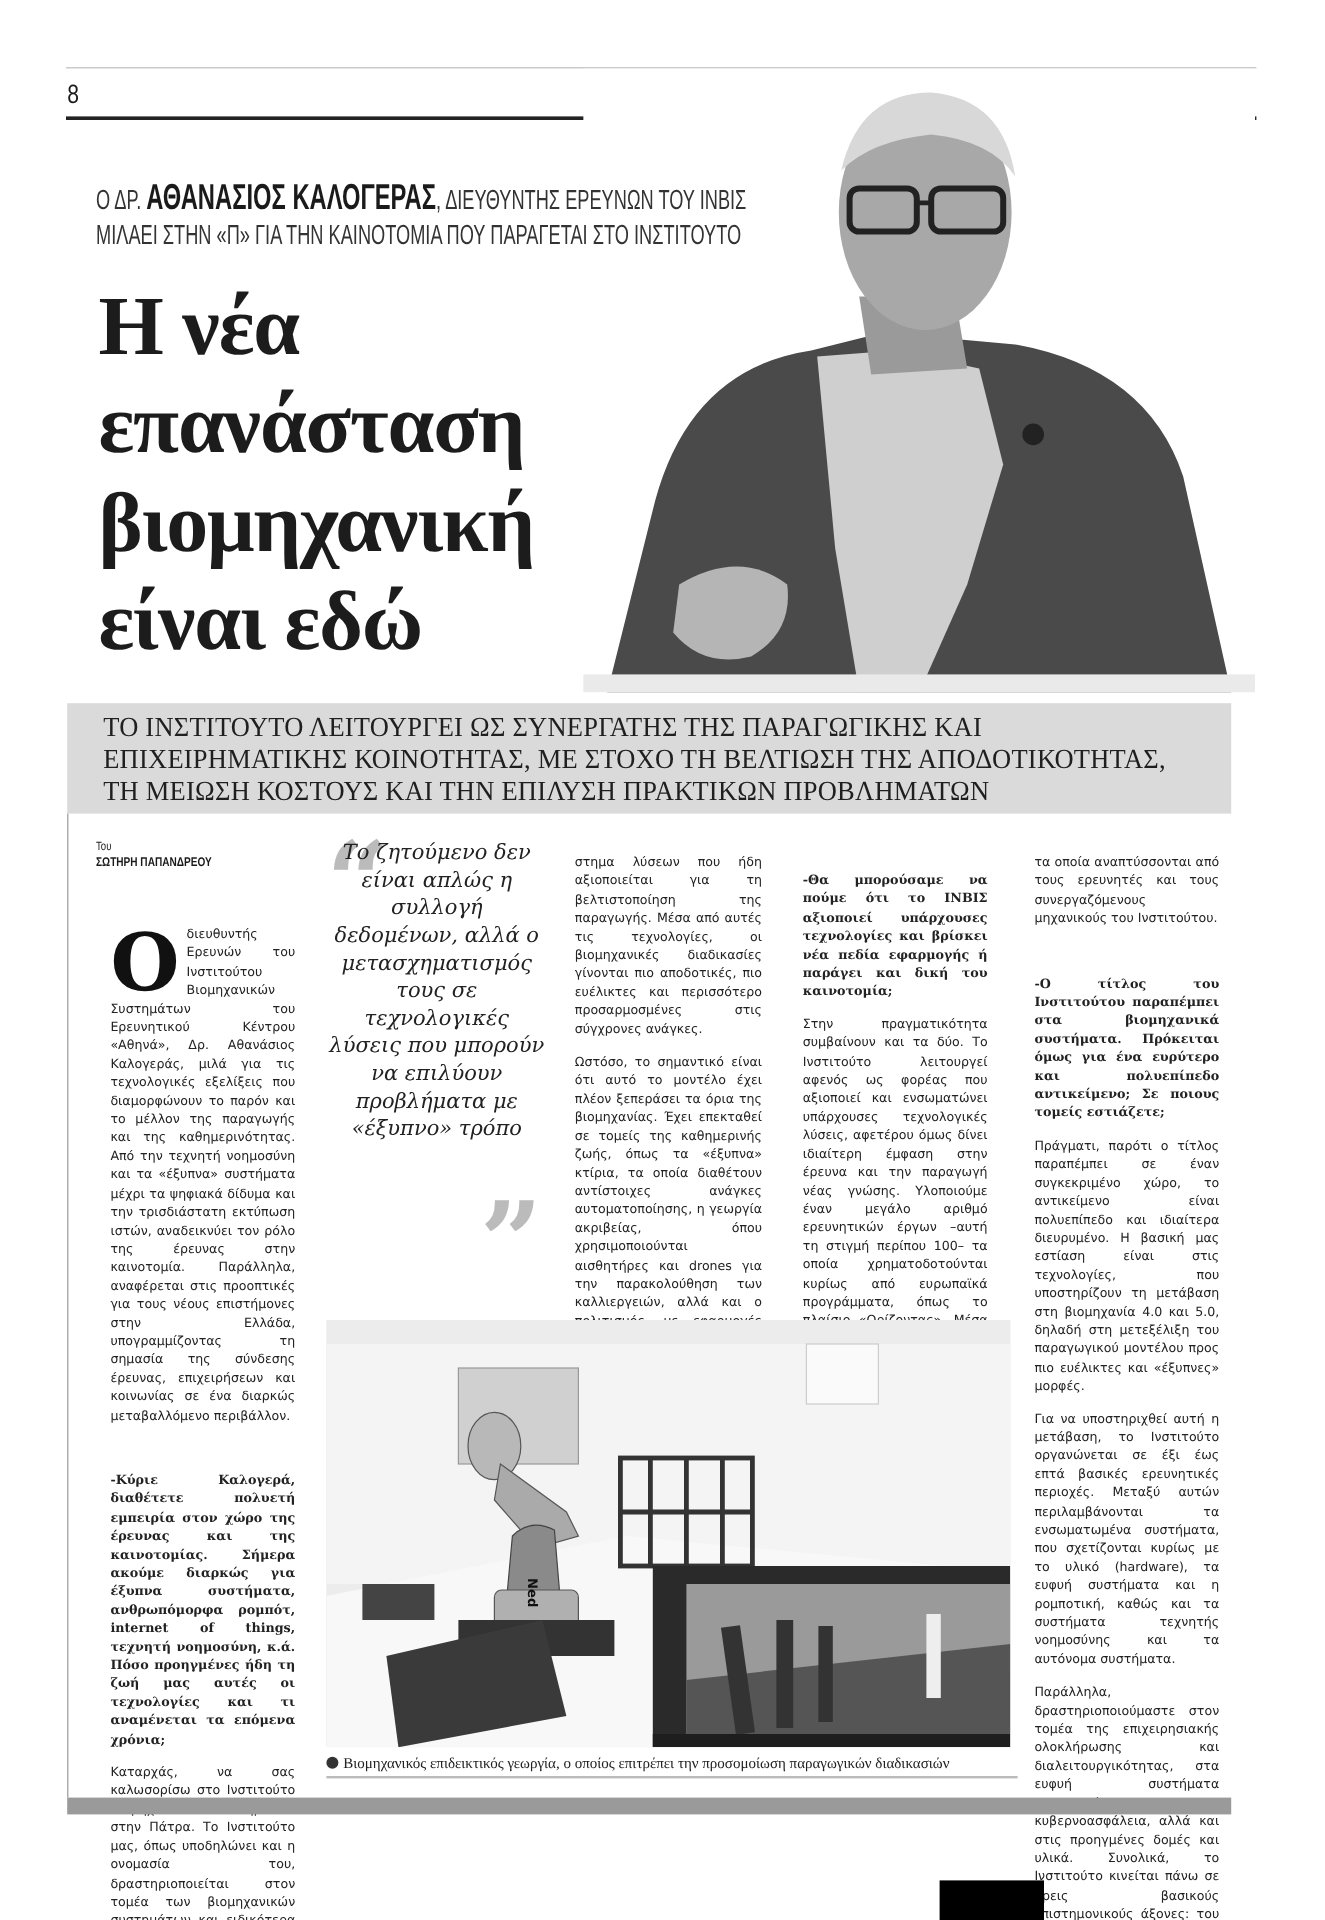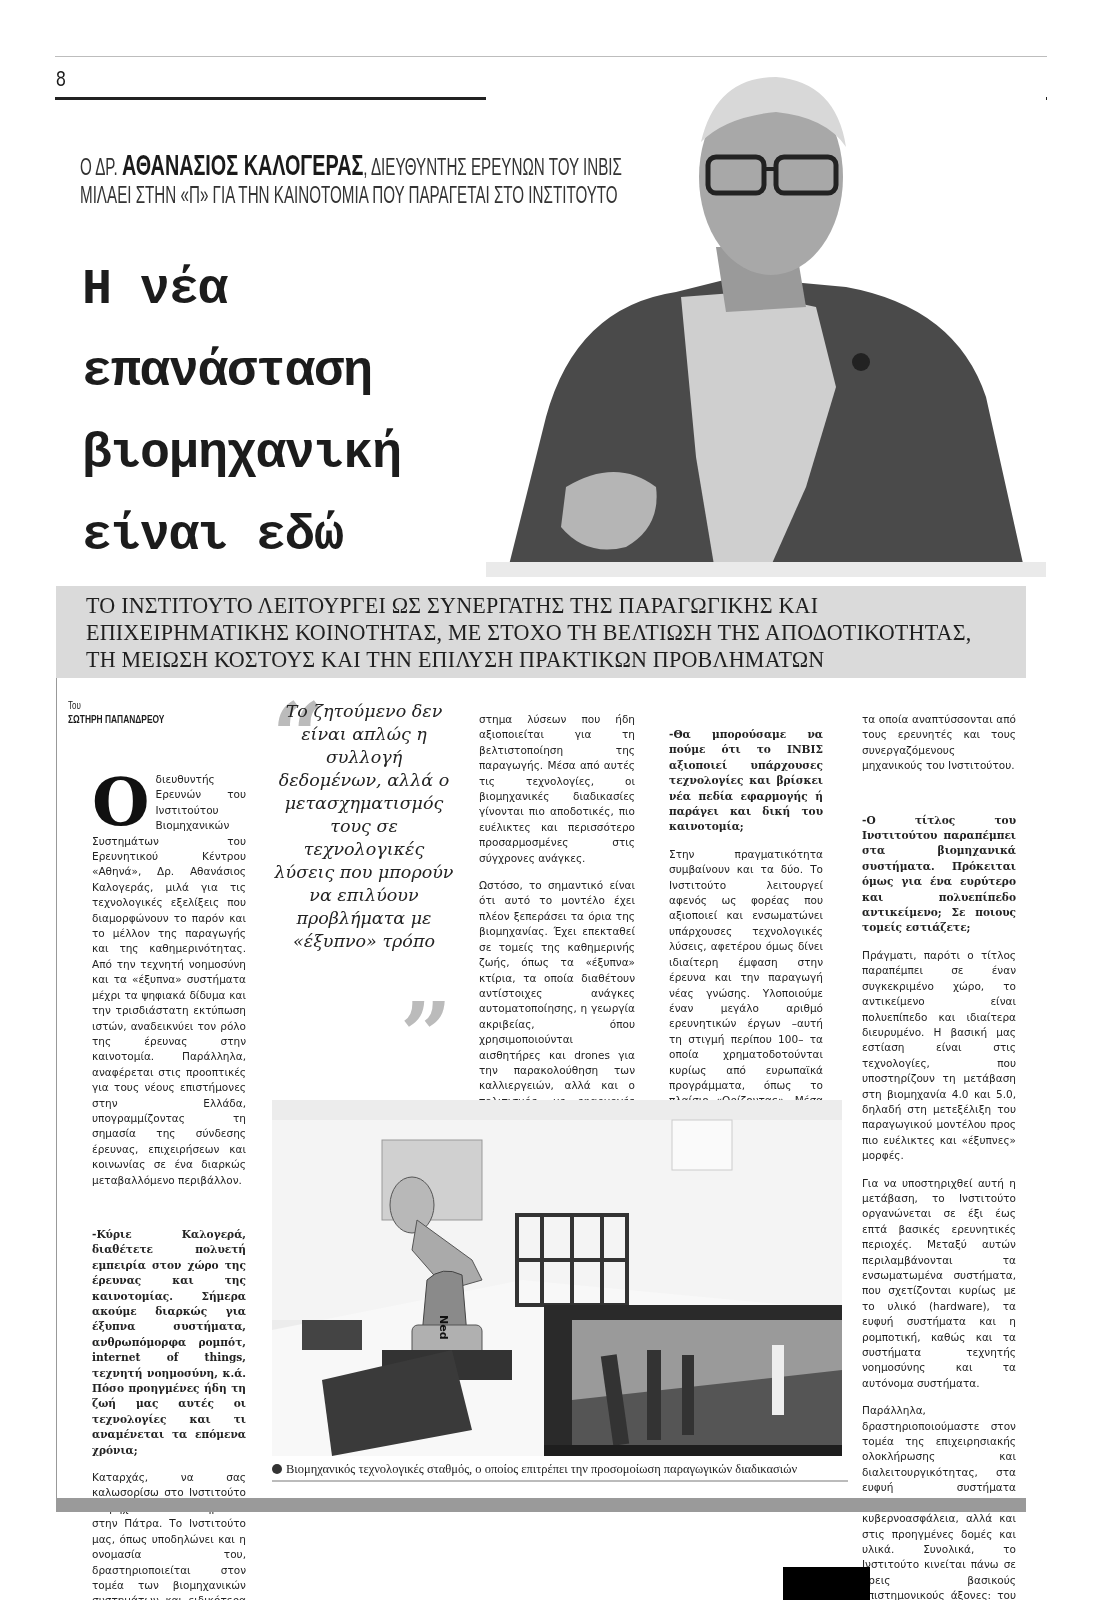--- a/index.html
+++ b/index.html
@@ -11,38 +11,38 @@
   .page-number { position: absolute; left: 56px; top: 66px; font-family: "Liberation Sans", sans-serif; font-size: 22px; transform: scaleX(0.8); transform-origin: left; }
   .section-name { position: absolute; left: 487px; top: 68px; font-family: "Liberation Serif", serif; font-size: 19px; letter-spacing: 0.5px; }
   .paper-name { position: absolute; left: 677px; top: 66px; font-family: "Liberation Sans", sans-serif; font-weight: bold; font-size: 19px; }
   .issue-date { position: absolute; left: 845px; top: 68px; font-family: "Liberation Serif", serif; font-size: 17px; }
 
   .kicker { position: absolute; left: 80px; font-family: "Liberation Sans Narrow", "Liberation Sans", sans-serif; color: #333; transform: scaleX(0.66); transform-origin: left; white-space: nowrap; }
   .kicker-1 { top: 148px; font-size: 23px; }
   .kicker-1 .kname { font-size: 30px; font-weight: bold; color: #1a1a1a; }
   .kicker-2 { top: 182px; font-size: 23px; }
 
-  .headline { position: absolute; left: 82px; top: 249px; font-family: Liberation Mono, monospace; font-weight: bold; font-size: 50px; line-height: 82px; color: #1c1c1c; letter-spacing: -1px; }
+  .headline { position: absolute; left: 82px; top: 232px; font-family: Liberation Serif, serif; font-weight: bold; font-size: 70px; line-height: 82px; color: #1c1c1c; letter-spacing: -1px; }
   .headline div { white-space: nowrap; }
 
   .portrait { position: absolute; left: 486px; top: 57px; width: 560px; height: 520px; }
 
   .deck-band { position: absolute; left: 56px; top: 586px; width: 970px; height: 92px; background: #dadada; }
   .deck { position: absolute; left: 86px; top: 592px; font-family: "Liberation Serif", serif; font-size: 23px; line-height: 27px; color: #1f1f1f; letter-spacing: 0.2px; transform: scaleX(0.96); transform-origin: left; white-space: nowrap; }
 
   .frame-left { position: absolute; left: 56px; top: 678px; width: 1px; height: 820px; background: #999; }
   .bottom-bar { position: absolute; left: 56px; top: 1498px; width: 970px; height: 14px; background: #9a9a9a; }
   .black-tab { position: absolute; left: 783px; top: 1567px; width: 87px; height: 33px; background: #000; }
 
   .col { position: absolute; font-family: "DejaVu Sans", sans-serif; font-size: 10.5px; line-height: 15.4px; color: #222; text-align: justify; }
   .col p { margin: 12px; }
   .col .q { font-family: "DejaVu Serif", serif; font-weight: bold; font-size: 10.6px; }
   .col .gap { height: 15px; }
 
-  .byline { position: absolute; left: 68px; top: 700px; font-family: "Liberation Sans", sans-serif; }
+  .byline { position: absolute; left: 80px; top: 700px; font-family: "Liberation Sans", sans-serif; }
   .byline .pre { font-size: 10px; transform: scaleX(0.8); transform-origin: left; display: block; }
   .byline .author { font-size: 10.5px; font-weight: bold; transform: scaleX(0.8); transform-origin: left; display: block; margin-top: 2px; white-space: nowrap; }
 
   .dropcap { float: left; font-family: "DejaVu Serif", serif; font-weight: bold; font-size: 66px; line-height: 56px; margin: 2px 6px 0 0; color: #111; }
 
   .pullquote { position: absolute; left: 274px; top: 700px; width: 180px; text-align: center; font-family: "DejaVu Serif", serif; font-style: italic; font-size: 17.5px; line-height: 23px; color: #222; }
   .quote-open { position: absolute; left: 272px; top: 690px; font-family: "DejaVu Serif", serif; font-weight: bold; font-size: 90px; color: #bbb; line-height: 1; }
   .quote-close { position: absolute; left: 400px; top: 990px; font-family: "DejaVu Serif", serif; font-weight: bold; font-size: 90px; color: #bbb; line-height: 1; }
 
   .photo { position: absolute; left: 272px; top: 1100px; width: 570px; height: 356px; background: #e9e9e9; overflow: hidden; }
@@ -178,17 +178,17 @@
     <rect x="272" y="205" width="298" height="151" fill="#2a2a2a"></rect>
     <rect x="300" y="220" width="270" height="125" fill="#9a9a9a"></rect>
     <path d="M300 300 L570 270 L570 345 L300 345 Z" fill="#555"></path>
     <rect x="335" y="255" width="16" height="90" fill="#333" transform="rotate(-8 343 300)"></rect>
     <rect x="375" y="250" width="14" height="90" fill="#333"></rect>
     <rect x="410" y="255" width="12" height="80" fill="#333"></rect>
     <rect x="500" y="245" width="12" height="70" fill="#eee"></rect>
     <rect x="272" y="345" width="298" height="11" fill="#1e1e1e"></rect>
   </svg>
 </div>
-<div class="caption"><span class="cam-icon"></span><span>Βιομηχανικός τεχνολογικές σταθμός, ο οποίος επιτρέπει την προσομοίωση παραγωγικών διαδικασιών</span></div>
+<div class="caption"><span class="cam-icon"></span><span>Βιομηχανικός επιδεικτικός γεωργία, ο οποίος επιτρέπει την προσομοίωση παραγωγικών διαδικασιών</span></div>
 <div class="caption-rule"></div>
 
 <div class="bottom-bar"></div>
 <div class="black-tab"></div>
 
 </body></html>

